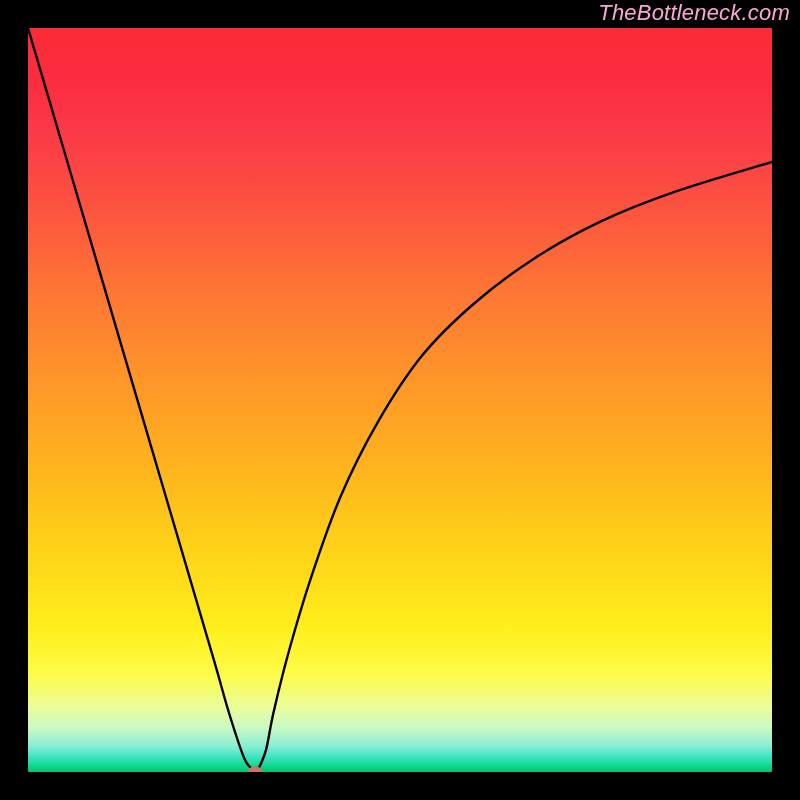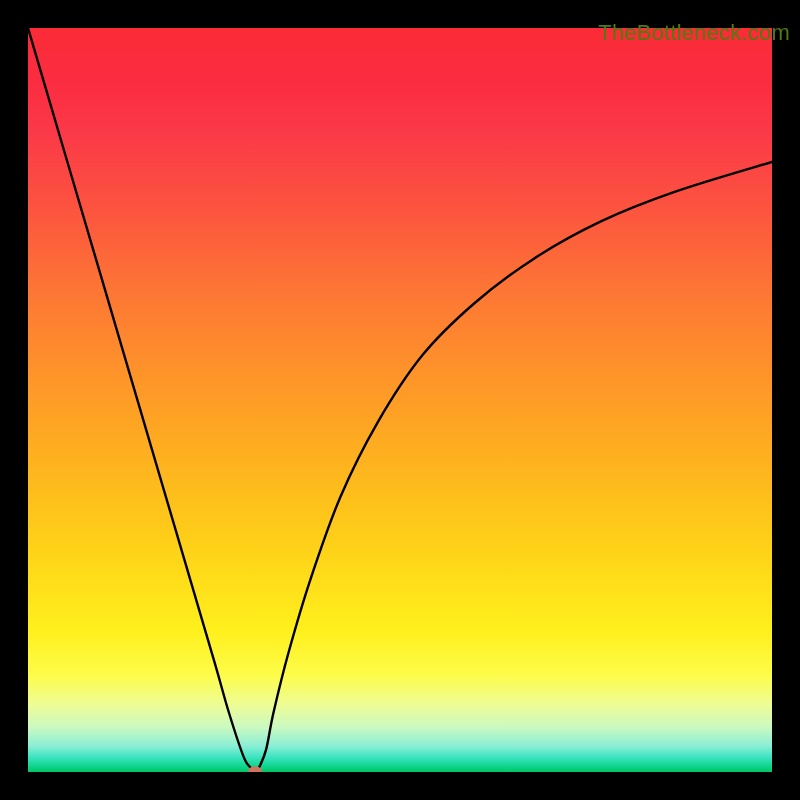--- a/index.html
+++ b/index.html
@@ -12,28 +12,29 @@
     overflow: hidden;
   }
   .frame {
     position: relative;
     width: 800px;
     height: 800px;
     background: #000;
   }
   .watermark {
     position: absolute;
-    top: 20px;
+    top: 0;
     right: 10px;
-    color: #4d7c0f;
+    color: #f9a8d4;
     font-size: 22px;
     font-weight: 500;
     letter-spacing: 0.2px;
     z-index: 10;
     user-select: none;
+    font-style: italic;
   }
   .plot-area {
     position: absolute;
     left: 28px;
     top: 28px;
     width: 744px;
     height: 744px;
     overflow: hidden;
   }
   .gradient {

